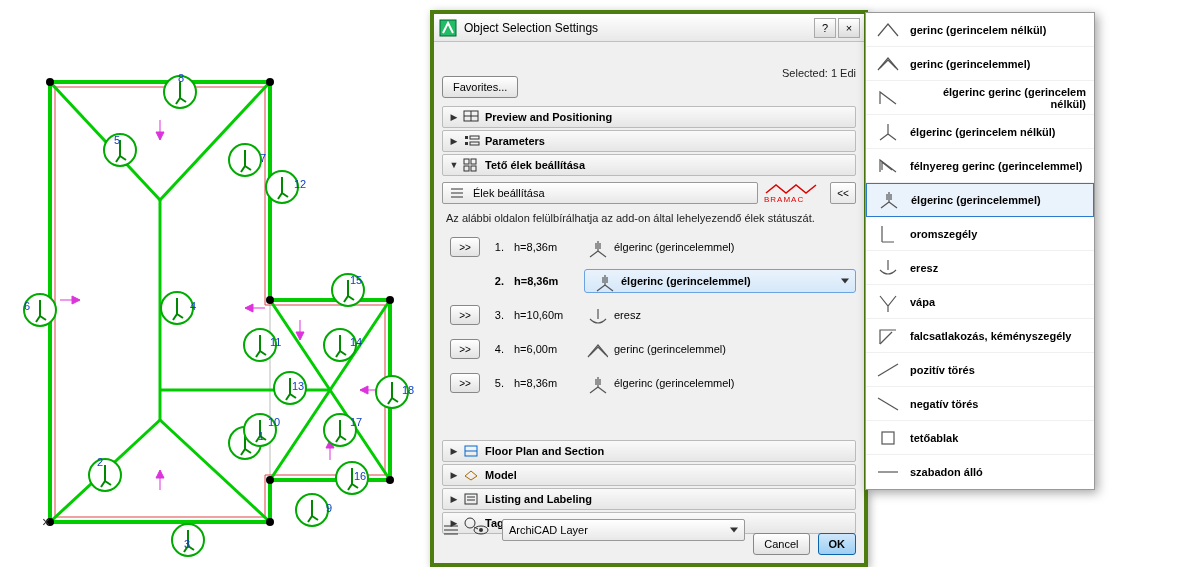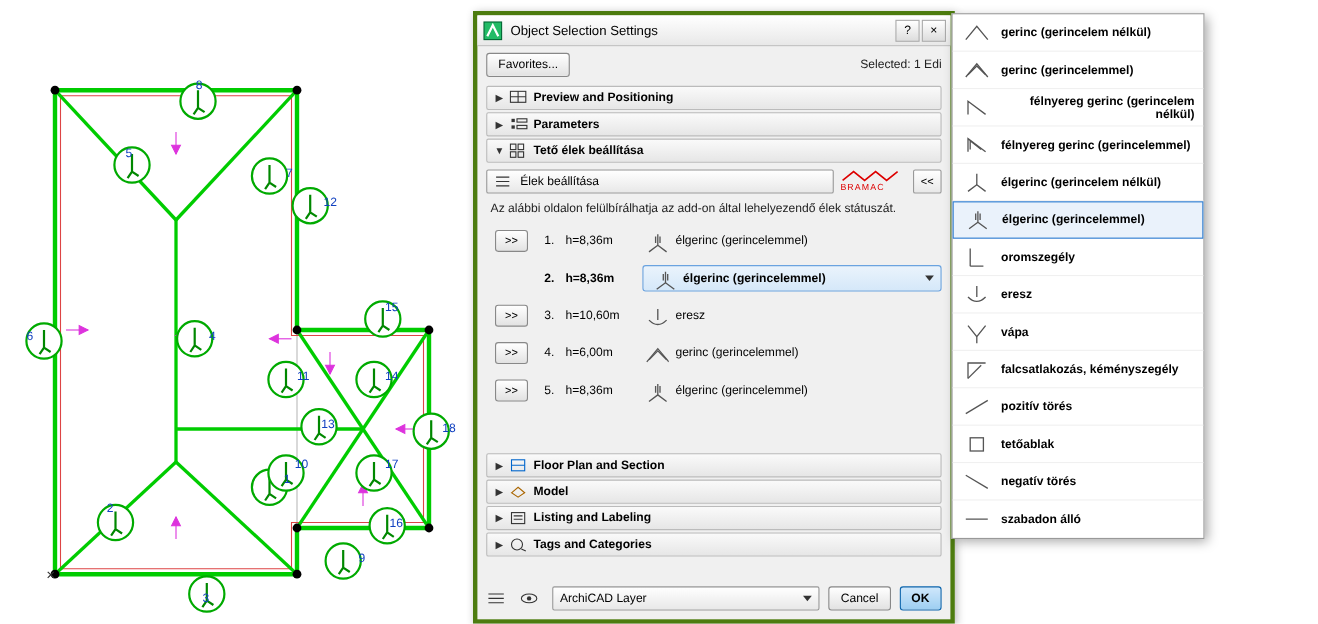--- a/index.html
+++ b/index.html
@@ -5,31 +5,31 @@
   * { box-sizing: border-box; }
   body { margin: 0; font-family: "Segoe UI", Tahoma, sans-serif; font-size: 11px; background: #fff; width: 1198px; height: 567px; position: relative; color: #000; }
   .canvas-pane { position: absolute; left: 0; top: 0; width: 420px; height: 567px; }
   .dialog { position: absolute; left: 430px; top: 10px; width: 438px; height: 557px; border: 4px solid #4d7c0f; background: #f0f0f0; box-shadow: 2px 2px 8px rgba(0,0,0,.3); }
   .dlg-title { height: 28px; background: linear-gradient(#fff,#e8e8e8); border-bottom: 1px solid #c0c0c0; display: flex; align-items: center; padding: 0 4px; }
   .dlg-title .icon-app { width: 20px; height: 20px; margin-right: 6px; }
   .dlg-title .title-text { flex: 1; font-size: 12px; }
   .dlg-title .q, .dlg-title .x { width: 22px; height: 20px; border: 1px solid #aaa; background: linear-gradient(#fff,#ddd); text-align: center; line-height: 18px; font-size: 11px; margin-left: 2px; cursor: pointer; }
   .dlg-body { padding: 6px 8px; }
   .fav-row { display: flex; justify-content: space-between; align-items: center; margin-bottom: 8px; }
-  .btn { height: 22px; border: 1px solid #888; background: linear-gradient(#fff,#e2e2e2); padding: 0 10px; cursor: pointer; border-radius: 3px; font-size: 11px; }
+  .btn { height: 22px; border: 1px solid #888; background: linear-gradient(#fff,#e2e2e2); padding: 0 10px; cursor: pointer; border-radius: 3px; font-size: 11px; margin-top: 28px; }
   .btn.default { border: 1px solid #0a64ad; background: linear-gradient(#cfe7fb,#9ecff2); font-weight: bold; }
   .selected-text { font-size: 11px; color: #222; }
   .section-row { display: flex; align-items: center; height: 22px; background: linear-gradient(#fafafa,#e6e6e6); border: 1px solid #bbb; border-radius: 2px; margin-bottom: 2px; padding: 0 6px; cursor: pointer; }
   .section-row .tri { width: 10px; text-align: center; font-size: 9px; margin-right: 4px; color: #333; }
   .section-row .sicon { width: 18px; height: 14px; margin-right: 4px; display: inline-flex; }
   .section-row .slabel { font-weight: bold; font-size: 11px; }
   .edge-bar { display: flex; align-items: center; margin: 6px 0 4px; gap: 6px; }
   .edge-bar .edge-drop { flex: 1; height: 22px; border: 1px solid #999; background: linear-gradient(#fff,#e8e8e8); display: flex; align-items: center; padding: 0 6px; border-radius: 2px; cursor: pointer; }
   .edge-bar .edge-drop .eicon { width: 18px; height: 14px; margin-right: 6px; }
-  .brand { width: 60px; height: 22px; display: flex; flex-direction: column; }
+  .brand { width: 60px; height: 22px; display: flex; flex-direction: column; justify-content: center; }
   .brand svg { display: block; }
   .brand-text { font-size: 8px; color: #d00; letter-spacing: 1px; }
   .backbtn { width: 26px; height: 22px; border: 1px solid #999; background: linear-gradient(#fff,#e8e8e8); border-radius: 2px; font-size: 10px; cursor: pointer; }
   .subtext { font-size: 11px; color: #222; margin: 8px 4px 6px; }
   .edge-list { margin-left: 8px; }
   .edge-row { display: flex; align-items: center; height: 34px; gap: 10px; }
   .gobtn { width: 30px; height: 20px; border: 1px solid #888; background: linear-gradient(#fff,#e2e2e2); border-radius: 3px; font-size: 10px; cursor: pointer; }
   .rownum { width: 14px; text-align: right; }
   .hval { width: 60px; }
   .type-cell { display: flex; align-items: center; gap: 6px; flex: 1; }
@@ -382,39 +382,39 @@
         </svg>
       </span>
       <span class="plabel">gerinc (gerincelemmel)</span>
     </div>
     <div class="popup-item">
       <span class="picon">
         <svg width="28" height="24">
           <path d="M6 18 L6 6 L22 18" stroke="#555" stroke-width="1.2" fill="none"></path>
         </svg>
       </span>
-      <span class="plabel">félnyereg gerinc (gerincelem nélkül)</span>
+      <span class="plabel">élgerinc gerinc (gerincelem nélkül)</span>
+    </div>
+    <div class="popup-item">
+      <span class="picon">
+        <svg width="28" height="24">
+          <path d="M14 4 L14 14 M14 14 L6 20 M14 14 L22 20" stroke="#555" stroke-width="1.2" fill="none"></path>
+        </svg>
+      </span>
+      <span class="plabel">élgerinc (gerincelem nélkül)</span>
     </div>
     <div class="popup-item">
       <span class="picon">
         <svg width="28" height="24">
           <path d="M6 18 L6 6 L22 18" stroke="#555" stroke-width="1.2" fill="none"></path>
           <path d="M8 16 L8 8 L18 16" stroke="#555" stroke-width="1.2" fill="none"></path>
         </svg>
       </span>
       <span class="plabel">félnyereg gerinc (gerincelemmel)</span>
     </div>
-    <div class="popup-item">
-      <span class="picon">
-        <svg width="28" height="24">
-          <path d="M14 4 L14 14 M14 14 L6 20 M14 14 L22 20" stroke="#555" stroke-width="1.2" fill="none"></path>
-        </svg>
-      </span>
-      <span class="plabel">élgerinc (gerincelem nélkül)</span>
-    </div>
     <div class="popup-item selected">
       <span class="picon">
         <svg width="28" height="24">
           <path d="M14 4 L14 14 M14 14 L6 20 M14 14 L22 20" stroke="#555" stroke-width="1.2" fill="none"></path>
           <path d="M12 6 L12 12 M16 6 L16 12" stroke="#555" stroke-width="1.2" fill="none"></path>
         </svg>
       </span>
       <span class="plabel">élgerinc (gerincelemmel)</span>
     </div>
     <div class="popup-item">
@@ -454,34 +454,34 @@
       <span class="picon">
         <svg width="28" height="24">
           <path d="M4 18 L24 6" stroke="#555" stroke-width="1.2" fill="none"></path>
         </svg>
       </span>
       <span class="plabel">pozitív törés</span>
     </div>
     <div class="popup-item">
       <span class="picon">
         <svg width="28" height="24">
+          <path d="M4 6 L24 18" stroke="#555" stroke-width="1.2" fill="none"></path>
+        </svg>
+      </span>
+      <span class="plabel">negatív törés</span>
+    </div>
+    <div class="popup-item">
+      <span class="picon">
+        <svg width="28" height="24">
           <rect x="8" y="6" width="12" height="12" stroke="#555" stroke-width="1.2" fill="none"></rect>
         </svg>
       </span>
       <span class="plabel">tetőablak</span>
     </div>
     <div class="popup-item">
       <span class="picon">
         <svg width="28" height="24">
-          <path d="M4 6 L24 18" stroke="#555" stroke-width="1.2" fill="none"></path>
-        </svg>
-      </span>
-      <span class="plabel">negatív törés</span>
-    </div>
-    <div class="popup-item">
-      <span class="picon">
-        <svg width="28" height="24">
           <line x1="4" y1="12" x2="24" y2="12" stroke="#555" stroke-width="1.2" fill="none"></line>
         </svg>
       </span>
       <span class="plabel">szabadon álló</span>
     </div>
   </div>
 
 </body></html>

